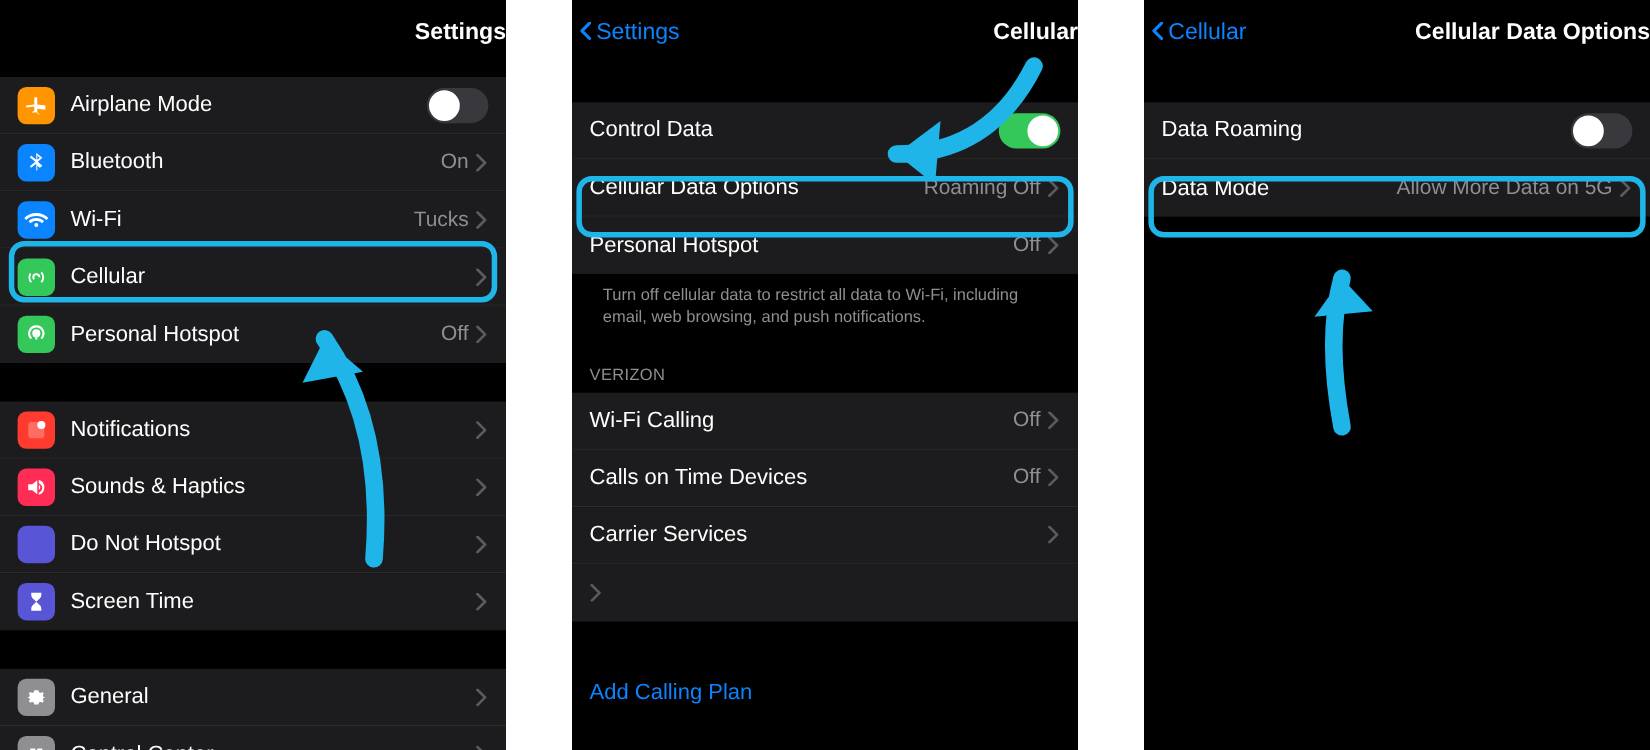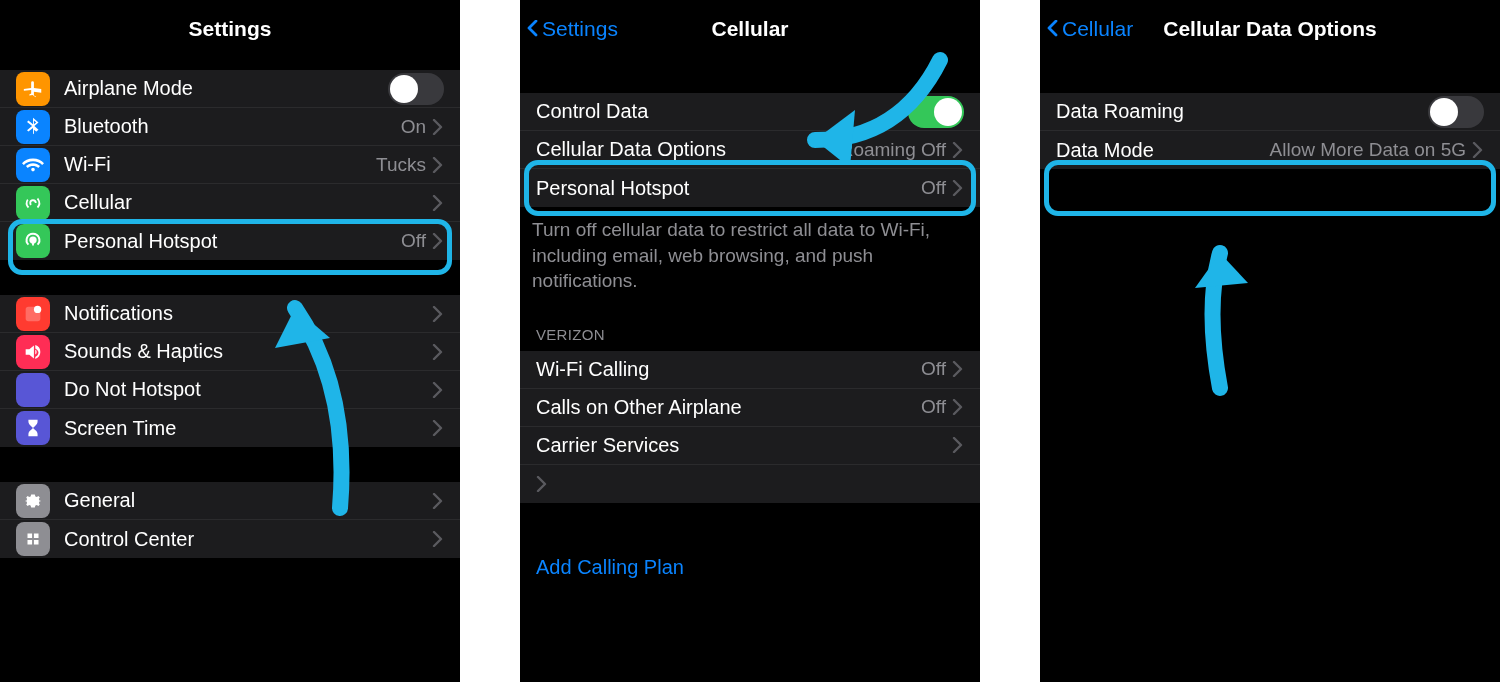--- a/index.html
+++ b/index.html
@@ -32,49 +32,49 @@
     position:relative;
     overflow:hidden;
     color:var(--text);
     flex:0 0 auto;
   }
   .phone.p1{width:460px}
   .phone.p2{width:460px}
   .phone.p3{width:460px}
 
   
-  .hdr{height:58px;display:flex;align-items:center;justify-content:center;position:relative;background:var(--bg);border-bottom:1px solid #000}
+  .hdr{height:58px;display:flex;align-items:center;justify-content:flex-end;position:relative;background:var(--bg);border-bottom:1px solid #000}
   .hdr .title{font-size:21px;font-weight:600}
   .hdr .back{position:absolute;left:6px;top:0;bottom:0;display:flex;align-items:center;color:var(--blue);font-size:21px}
   .hdr .back svg{margin-right:2px}
 
   
   .sec{margin-top:0}
   .gap{height:35px;background:var(--bg)}
   .gap.small{height:12px}
   .row{
     display:flex;align-items:center;
-    padding:0 16px;height:38px;
+    padding:0 16px;height:52px;
     background:var(--row);
     border-bottom:1px solid var(--row-sep);
     position:relative;
   }
   .row:last-child{border-bottom:none}
   .row .icon{width:34px;height:34px;border-radius:8px;display:flex;align-items:center;justify-content:center;margin-right:14px;flex:0 0 34px}
   .row .label{font-size:20px;flex:1;color:var(--text)}
   .row .value{font-size:19px;color:var(--muted);margin-right:6px}
   .row .chev{color:#5a5a5f;display:flex}
   .toggle{width:56px;height:32px;border-radius:16px;position:relative}
   .toggle.off{background:#39393d}
   .toggle.on{background:var(--green)}
   .toggle .knob{width:28px;height:28px;background:#fff;border-radius:50%;position:absolute;top:2px}
   .toggle.off .knob{left:2px}
   .toggle.on .knob{right:2px}
 
-  .hint{padding:10px 12px;font-size:19px;line-height:1.35;color:var(--muted);background:var(--bg)}
+  .hint{padding:10px 28px;font-size:15px;line-height:1.35;color:var(--muted);background:var(--bg)}
   .sec-title{padding:22px 16px 8px;font-size:15px;color:var(--muted);background:var(--bg);text-transform:uppercase;letter-spacing:.3px}
 
   .link-row{padding:18px 16px;font-size:20px;color:var(--blue);background:var(--bg)}
 
   
   .hl{position:absolute;border:5px solid var(--highlight);border-radius:14px;pointer-events:none}
 
   
   .arrow{position:absolute;pointer-events:none}
 
@@ -304,21 +304,21 @@
     <div class="row">
       <div class="label">Wi-Fi Calling</div>
       <div class="value">Off</div>
       <span class="chev">
           <svg width="12" height="16">
             <use href="#chev"></use>
           </svg>
         </span>
     </div>
     <div class="row">
-      <div class="label">Calls on Other Airplane</div>
+      <div class="label">Calls on Time Devices</div>
       <div class="value">Off</div>
       <span class="chev">
           <svg width="12" height="16">
             <use href="#chev"></use>
           </svg>
         </span>
     </div>
     <div class="row">
       <div class="label">Carrier Services</div>
       <span class="chev">

